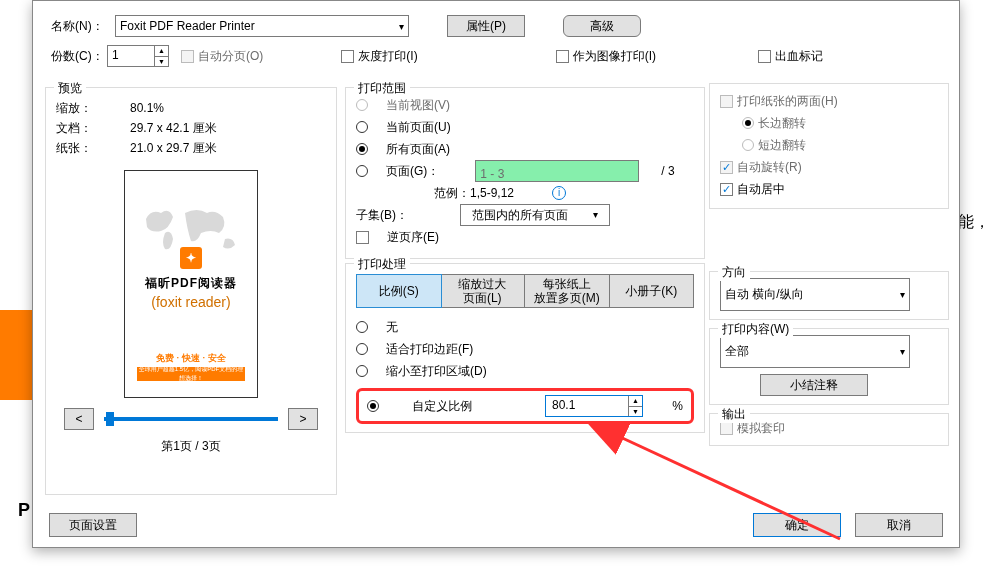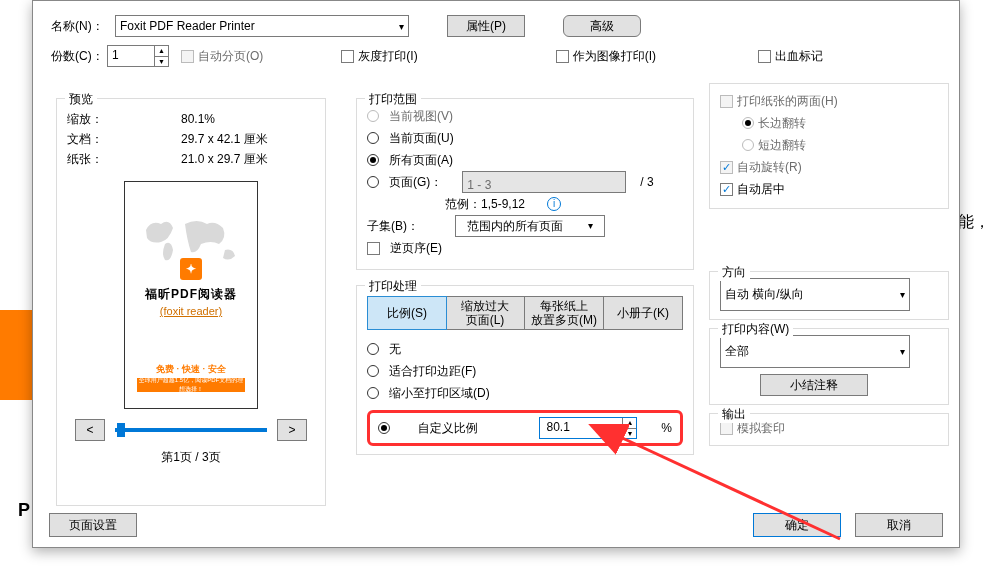--- a/index.html
+++ b/index.html
@@ -84,21 +84,21 @@
     width: 13px; height: 13px; border: 1px solid #7a7a7a; display: inline-flex; align-items: center; justify-content: center;
     font-size: 10px; line-height: 10px; margin-right: 4px; background: #fff;
   }
   .chk.disabled { border-color: #bbb; background: #f4f4f4; }
   .chk.checked::after { content: "✓"; font-size: 11px; }
   .chk.blue.checked::after { color: #0078d7; }
   .disabled-text { color: #6d6d6d; }
 
   .group {
     border: 1px solid #dcdcdc;
-    margin: 15px;
+    margin: 4px;
     padding: 6px 10px 8px 10px;
     position: relative;
   }
   .group-title {
     position: absolute;
     top: -8px;
     left: 8px;
     background: #fff;
     padding: 0 4px;
     font-size: 12px;
@@ -108,42 +108,42 @@
     display: flex;
     position: absolute;
     left: 8px; right: 8px; top: 82px; bottom: 48px;
   }
   .col-preview { width: 300px; }
   .col-center  { width: 368px; }
   .col-right   { width: 240px; display: flex; flex-direction: column; gap: 0; }
 
   
   .preview-info { padding: 4px 4px 4px 0; line-height: 20px; }
-  .preview-info .prow { display: flex; gap: 40px; }
+  .preview-info .prow { display: flex; }
   .preview-info .plbl { width: 74px; }
   .doc {
     width: 134px; height: 228px; margin: 8px auto 0 auto;
     border: 1px solid #333;
     background: #fff;
     display: flex; flex-direction: column; align-items: center; justify-content: flex-start;
     padding-top: 28px;
     position: relative;
   }
   .doc .map {
     width: 104px; height: 60px;
   }
   .doc .map svg { width: 100%; height: 100%; }
   .doc .icon-sq {
     width: 22px; height: 22px; background: #ff7b00; border-radius: 3px;
     display: flex; align-items: center; justify-content: center;
     color: #fff; font-size: 12px; font-weight: bold;
     margin-top: -12px;
   }
   .doc .t1 { font-size: 12px; font-weight: bold; margin-top: 6px; letter-spacing: 1px; }
-  .doc .t2 { font-size: 11px; color: #d07000; margin-top: 2px; text-decoration: underline; }
+  .doc .t2 { font-size: 14px; color: #d07000; margin-top: 2px; }
   .doc .strip {
     position: absolute; bottom: 16px; left: 12px; right: 12px;
     text-align: center;
   }
   .doc .strip .orange { color: #ff7b00; font-size: 9px; font-weight: bold; }
   .doc .strip .bar { height: 14px; background: #ff7b00; color: #fff; font-size: 6px; display:flex; align-items:center; justify-content:center; margin-top:2px;}
   .slider-row {
     display: flex; align-items: center; gap: 10px; padding: 10px 8px 4px 8px;
   }
   .navbtn { width: 30px; height: 22px; border: 1px solid #7a7a7a; background: #e1e1e1; display:flex;align-items:center;justify-content:center; }
@@ -155,23 +155,23 @@
   }
   .page-ind { text-align: center; margin-top: 4px; }
 
   .radio {
     width: 12px; height: 12px; border: 1px solid #333; border-radius: 50%;
     display: inline-flex; align-items:center; justify-content:center; margin-right:4px;
   }
   .radio.sel::after { content:""; width:6px; height:6px; background:#000; border-radius:50%; }
   .radio.disabled { border-color: #bbb; }
 
-  .range-line { line-height: 22px; display:flex; align-items:center; gap: 6px; }
+  .range-line { line-height: 22px; display:flex; align-items:center; gap: 14px; }
   .page-input {
-    width: 164px; height: 22px; border: 1px solid #7a7a7a; padding: 2px 4px; background: #e5e5e5;
+    width: 164px; height: 22px; border: 1px solid #7a7a7a; padding: 2px 4px; background: #86efac;
   }
   .subset-sel {
     width: 150px; height: 22px; border: 1px solid #7a7a7a;
     display: flex; align-items:center; justify-content: space-between; padding: 0 11px;
   }
   .help-icon {
     width: 14px; height: 14px; border: 1px solid #0078d7; color: #0078d7; border-radius: 50%;
     display:inline-flex; align-items:center; justify-content:center; font-size: 10px;
   }
 

